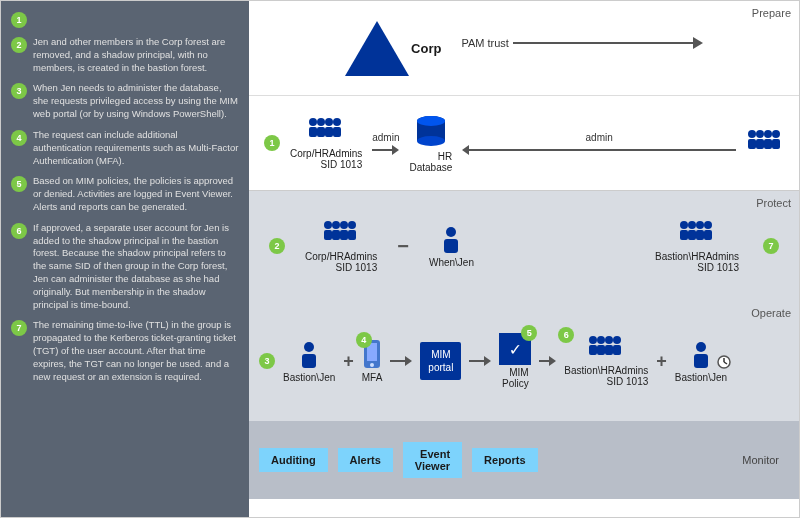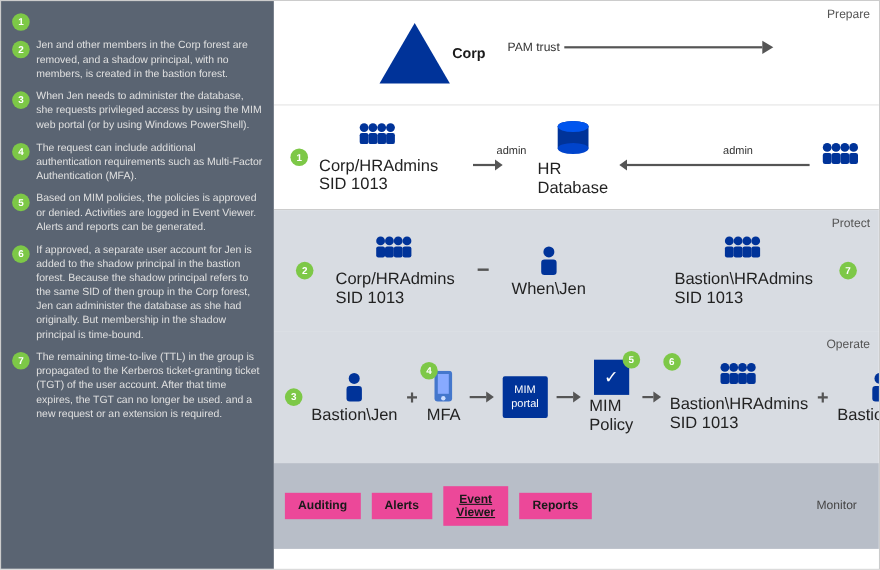--- a/index.html
+++ b/index.html
@@ -161,23 +161,23 @@
     }
 
     
     .icon-group {
       display: flex;
       flex-direction: column;
       align-items: center;
       gap: 2px;
     }
     .icon-label {
-      font-size: 15px;
+      font-size: 10px;
       color: #222;
-      text-align: left;
+      text-align: right;
     }
 
     
     .num-badge {
       background: #7dc847;
       color: white;
       border-radius: 50%;
       width: 16px;
       height: 16px;
       display: flex;
@@ -192,21 +192,21 @@
     .mim-portal {
       background: #003399;
       color: white;
       padding: 6px 8px;
       font-size: 10px;
       text-align: center;
       border-radius: 2px;
       line-height: 1.3;
     }
     .monitor-btn {
-      background: #ec4899;
+      background: #7dd3fc;
       padding: 6px 12px;
       font-size: 11px;
       font-weight: bold;
       color: #1a1a1a;
       text-align: center;
       cursor: pointer;
       min-width: 55px;
     }
 
     
@@ -239,21 +239,20 @@
       font-size: 11px;
       color: #555;
       position: absolute;
       right: 8px;
       top: 6px;
     }
 
     .admin-label {
       font-size: 10px;
       color: #333;
-      margin-left: 43px;
     }
 
     
     .h-arrow {
       display: flex;
       align-items: center;
     }
     .h-arrow-line {
       height: 2px;
       background: #555;
@@ -509,21 +508,21 @@
         </svg>
         <div class="icon-label">Bastion\Jen</div>
       </div>
       <div class="right-section-label">Operate</div>
     </div>
 
     <div class="monitor-section">
       <div style="flex:1;display:flex;align-items:center;gap:10px;">
         <div class="monitor-btn">Auditing</div>
         <div class="monitor-btn">Alerts</div>
-        <div class="monitor-btn" style="white-space:pre-line;text-align:center;text-decoration:underline;">Event
+        <div class="monitor-btn" style="white-space:pre-line;text-align:right;">Event
 Viewer</div>
         <div class="monitor-btn">Reports</div>
       </div>
       <div style="font-size:11px;color:#444;margin-left:10px;">Monitor</div>
     </div>
 
   </div>
 </div>
 
 </body></html>

